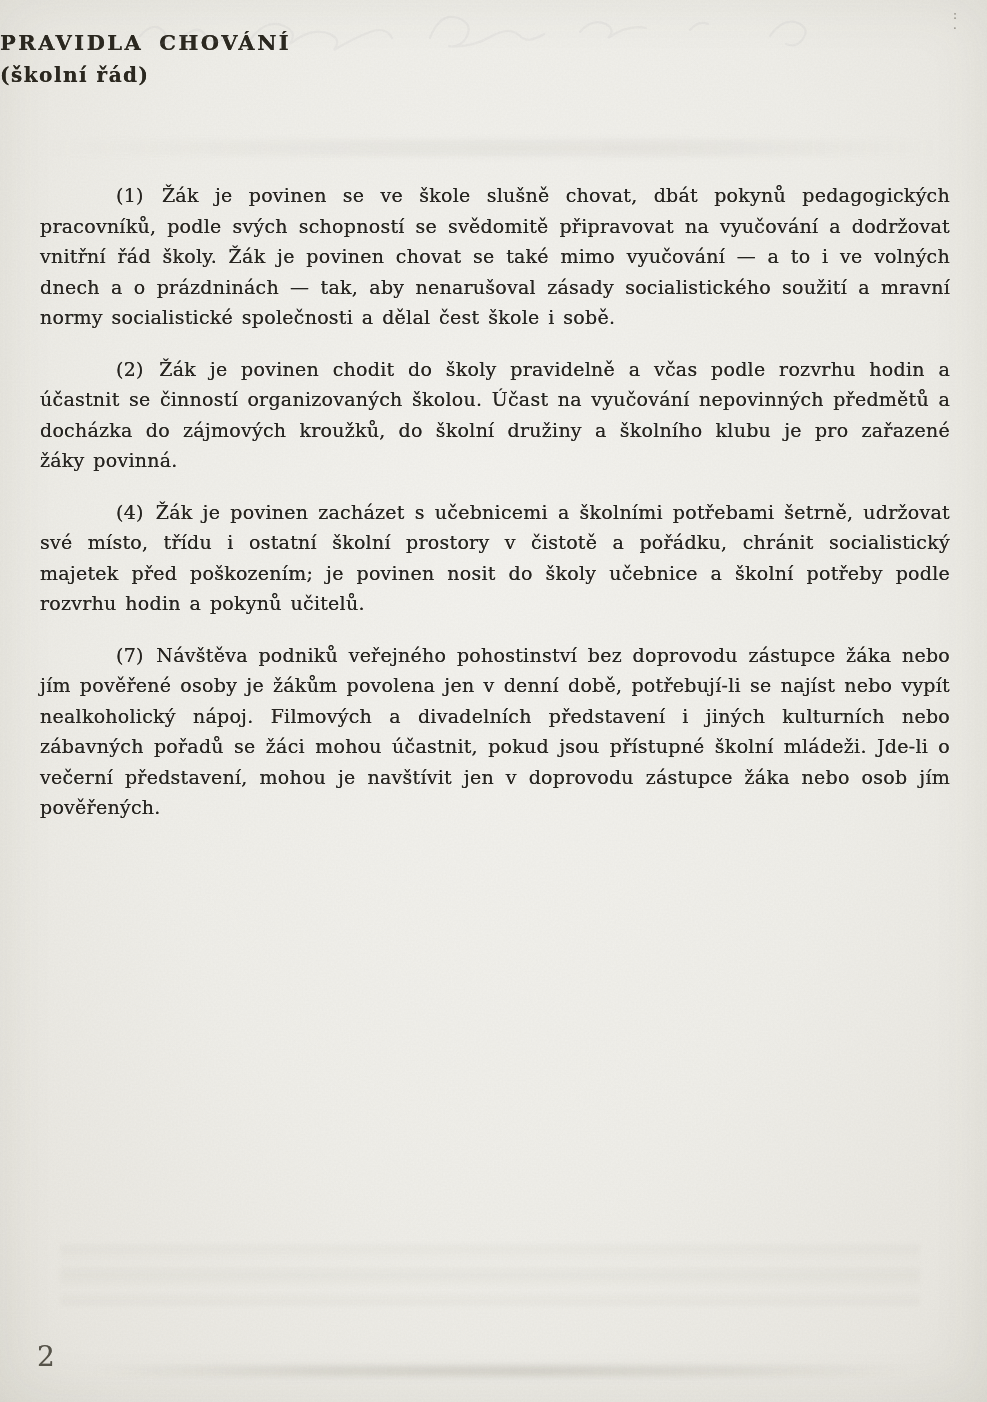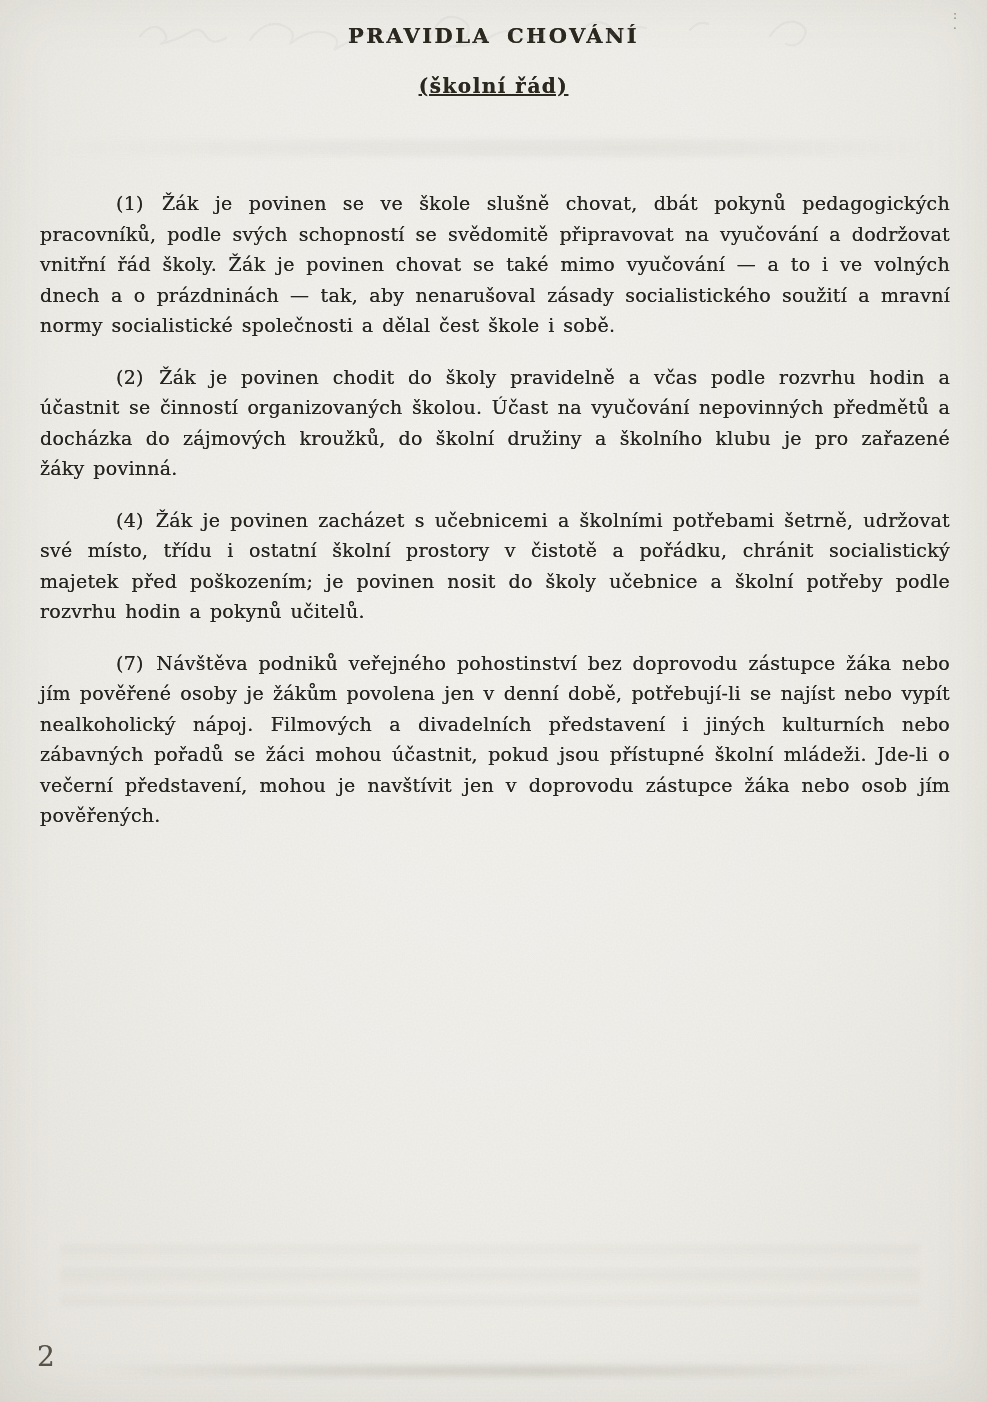--- a/index.html
+++ b/index.html
@@ -16,44 +16,43 @@
     position: relative;
     width: 987px;
     height: 1402px;
     background:
       radial-gradient(ellipse at 50% 38%, #f3f2ee 0%, #efeee9 55%, #e9e7e1 88%, #e3e1da 100%);
     box-shadow: inset 0 0 60px rgba(90,85,70,0.08);
     color: #26241f;
   }
   
   .doc-header {
-    padding-top: 23px;
-    text-align: center;
+    padding-top: 30px;
+    text-align: left;
   }
   .doc-title {
     font-size: 21px;
     font-weight: bold;
     letter-spacing: 2.5px;
     word-spacing: 6px;
     color: #2b2820;
     text-shadow: 0 0 0.6px rgba(40,35,25,0.85);
   }
   .doc-subtitle {
-    margin-top: 26px;
+    margin-top: 8px;
     font-size: 20px;
     font-weight: bold;
     letter-spacing: 1.5px;
     color: #2b2820;
     text-shadow: 0 0 0.6px rgba(40,35,25,0.85);
-    text-decoration: underline;
   }
   
   .doc-body {
     position: absolute;
-    top: 188px;
+    top: 180px;
     left: 40px;
     right: 37px;
   }
   .para {
     margin: 0;
     font-size: 19px;
     line-height: 30.5px;
     text-align: justify;
     text-indent: 76px;
     letter-spacing: 0.25px;

